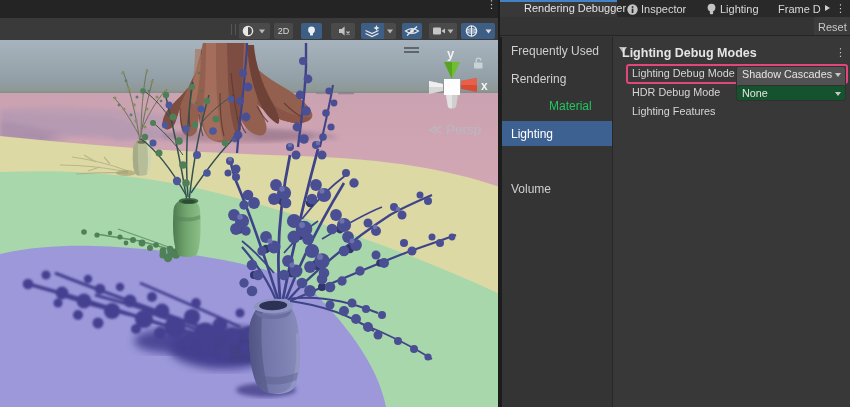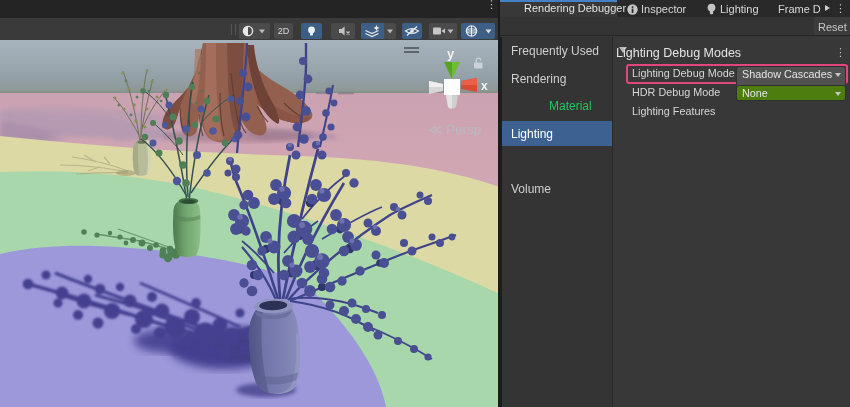--- a/index.html
+++ b/index.html
@@ -583,32 +583,32 @@
     <div class="abs" style="left:2px;top:37px;width:111px;height:370px;background:#343434;border-right:1px solid #272727;box-sizing:border-box;"></div>
     <div class="abs" style="left:0px;top:37px;width:2px;height:370px;background:#1d1d1d;"></div>
     <div class="abs" style="left:11px;top:44px;color:#cfcfcf;font-size:12px;">Frequently Used</div>
     <div class="abs" style="left:11px;top:72px;color:#cfcfcf;font-size:12px;">Rendering</div>
     <div class="abs" style="left:1px;top:99px;color:#22c55e;font-size:12px;margin-left:48px;">Material</div>
     <div class="abs" style="left:2px;top:121px;width:110px;height:25px;background:#3d6191;"></div>
     <div class="abs" style="left:11px;top:127px;color:#ffffff;font-size:12px;">Lighting</div>
     <div class="abs" style="left:11px;top:154px;color:#cfcfcf;font-size:12px;margin-top:28px;">Volume</div>
 
     <div class="abs" style="left:119px;top:47px;width:0;height:0;border-top:6px solid #b8b8b8;border-left:4.5px solid transparent;border-right:4.5px solid transparent;"></div>
-    <div class="abs" style="left:116px;top:46px;color:#e4e4e4;font-size:12.5px;font-weight:normal;">Lighting Debug Modes</div>
+    <div class="abs" style="left:122px;top:46px;color:#e4e4e4;font-size:12.5px;font-weight:bold;">Lighting Debug Modes</div>
     <div class="abs" style="left:335px;top:46px;color:#c4c4c4;font-size:11px;">⋮</div>
 
     <div class="abs" style="left:126px;top:64px;width:222px;height:20px;border:2px solid #e1467c;border-radius:3px;box-sizing:border-box;"></div>
     <div class="abs" style="left:132px;top:67px;color:#d6d6d6;font-size:10.8px;text-align:right;">Lighting Debug Mode</div>
     <div class="abs" style="left:236px;top:66px;width:110px;height:24px;background:#515151;border-radius:3px;border:1px solid #303030;box-sizing:border-box;">
       <div style="position:absolute;left:5px;top:0.5px;color:#e4e4e4;font-size:10.8px;">Shadow Cascades</div>
       <div style="position:absolute;right:4px;top:6px;width:0;height:0;border-top:4.5px solid #c8c8c8;border-left:3.5px solid transparent;border-right:3.5px solid transparent;"></div>
     </div>
 
     <div class="abs" style="left:132px;top:86px;color:#d6d6d6;font-size:10.8px;">HDR Debug Mode</div>
-    <div class="abs" style="left:236px;top:85px;width:110px;height:16px;background:#4d7c0f;border-radius:3px;border:1px solid #303030;box-sizing:border-box;">
+    <div class="abs" style="left:236px;top:85px;width:110px;height:16px;background:#14532d;border-radius:3px;border:1px solid #303030;box-sizing:border-box;">
       <div style="position:absolute;left:5px;top:0.5px;color:#e4e4e4;font-size:10.8px;">None</div>
       <div style="position:absolute;right:4px;top:6px;width:0;height:0;border-top:4.5px solid #c8c8c8;border-left:3.5px solid transparent;border-right:3.5px solid transparent;"></div>
     </div>
 
     <div class="abs" style="left:132px;top:105px;color:#d6d6d6;font-size:10.8px;">Lighting Features</div>
   </div>
 
 </div>
 
 </body></html>

